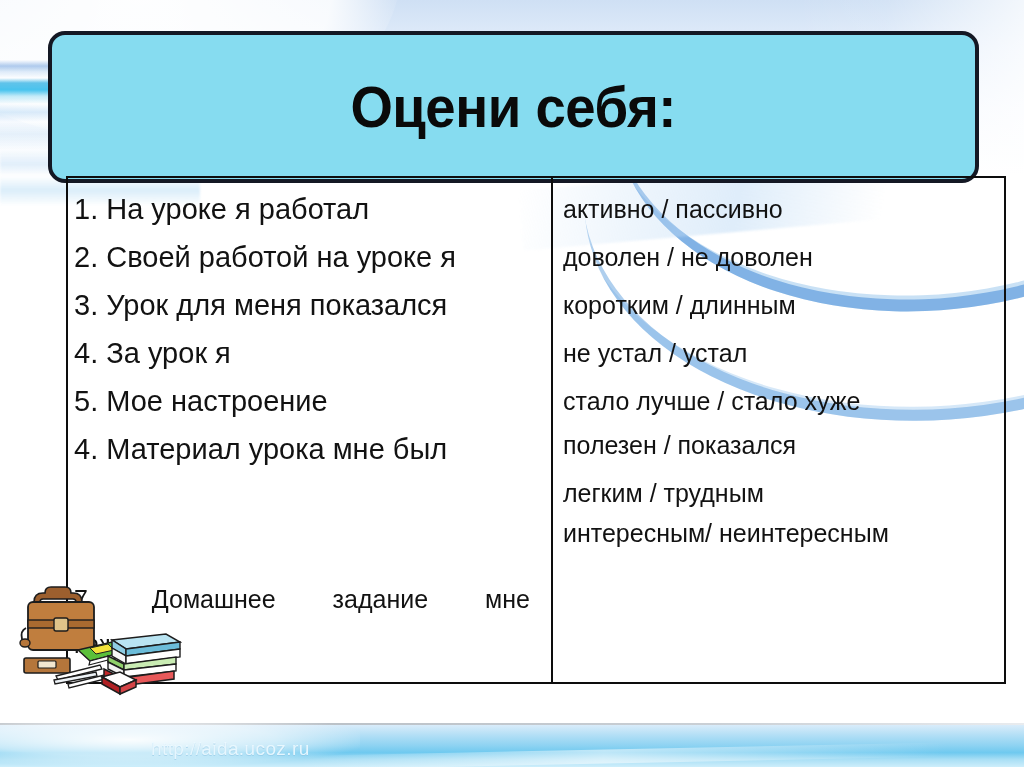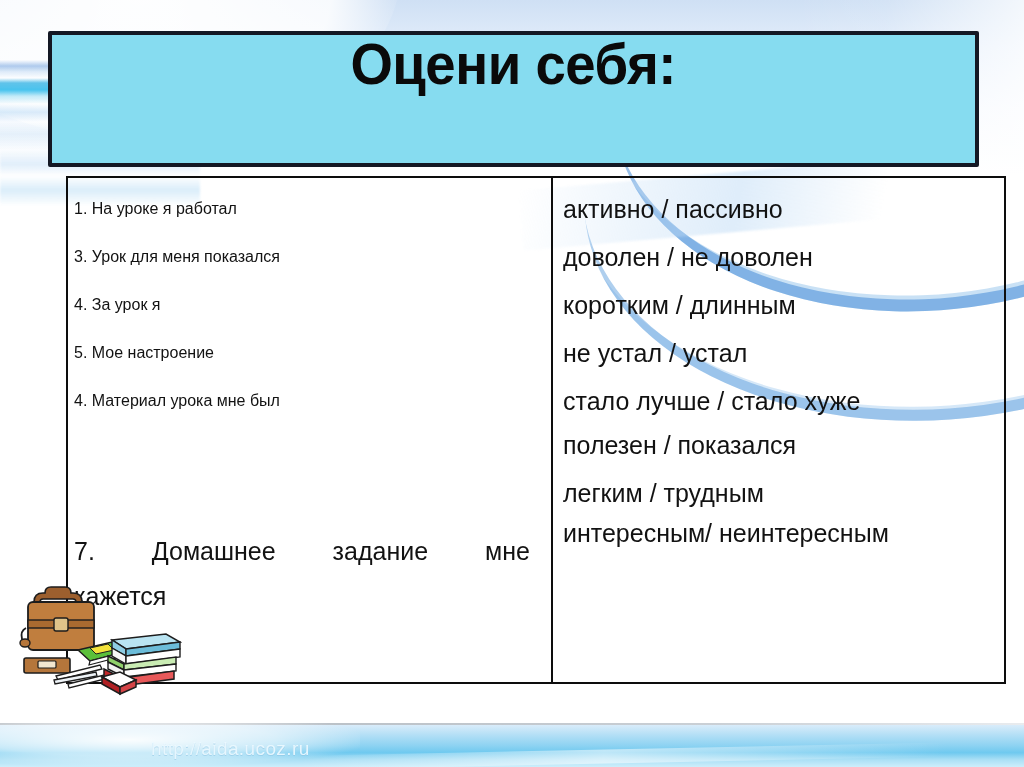--- a/index.html
+++ b/index.html
@@ -205,27 +205,27 @@
     text-shadow: 0 1px 0 rgba(140,195,225,0.55);
     white-space: nowrap;
   }
 
   
   .title-box {
     position: absolute;
     left: 48px;
     top: 31px;
     width: 931px;
-    height: 136px;
+    height: 152px;
     box-sizing: border-box;
     background: #86dcf0;
     border: 4px solid #141824;
-    border-radius: 2px;
+    border-radius: 17px;
     display: flex;
-    align-items: flex-start;
+    align-items: center;
     justify-content: center;
   }
 
   .title-text {
     font-family: "Liberation Sans Narrow", "Liberation Sans", "DejaVu Sans", sans-serif;
     font-size: 58px;
     font-weight: bold;
     color: #0a0a0a;
     letter-spacing: -0.5px;
     line-height: 1;
@@ -266,21 +266,21 @@
     color: #121212;
     line-height: 48px;
     white-space: nowrap;
   }
 
   .row-line.tight {
     line-height: 40px;
   }
 
   .left-item {
-    font-size: 16px;
+    font-size: 29px;
     color: #121212;
     line-height: 48px;
     white-space: nowrap;
   }
 
   .left-item-justify {
     font-size: 25px;
     color: #121212;
     line-height: 45px;
     text-align: justify;
@@ -333,20 +333,21 @@
   </div>
 
   <div class="title-box">
     <div class="title-text">Оцени себя:</div>
   </div>
 
   <div class="eval-table">
 
     <div class="col-left">
       <div class="left-item">1. На уроке я работал</div>
+      <div class="left-item">2. Своей работой на уроке я</div>
       <div class="left-item">3. Урок для меня показался</div>
       <div class="left-item">4. За урок я</div>
       <div class="left-item">5. Мое настроение</div>
       <div class="left-item">4. Материал урока мне был</div>
       <div class="spacer-7"></div>
       <div class="left-item-justify">
         <span>7.   Домашнее   задание   мне</span>
         <div class="tail">кажется</div>
       </div>
     </div>

